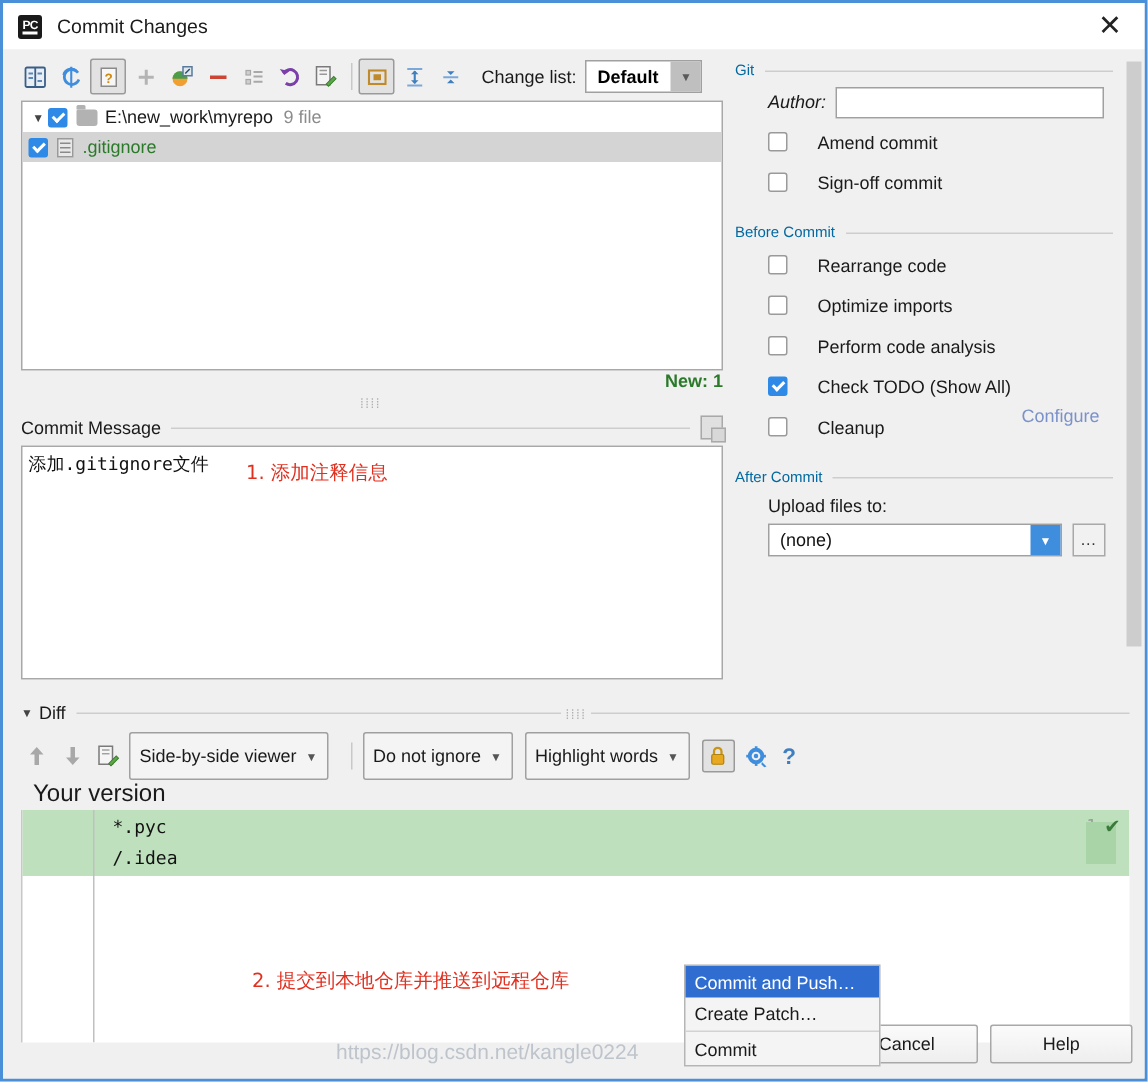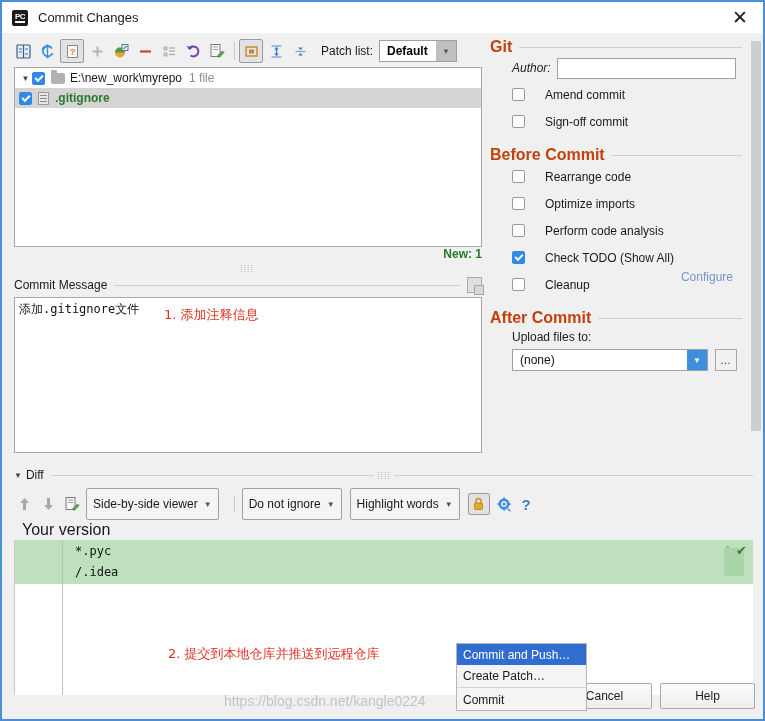--- a/index.html
+++ b/index.html
@@ -61,21 +61,21 @@
     width:20px;height:20px;background:#bfbfbf;display:flex;align-items:center;
     justify-content:center;color:#5a5a5a;font-size:8px;
   }
 
   
   .filetree{
     position:absolute;top:34px;left:12px;width:468px;height:180px;
     background:#fff;border:1px solid #a8a8a8;box-sizing:border-box;overflow:hidden;
   }
   .tree-row{height:20px;display:flex;align-items:center;padding-left:4px;font-size:12px;}
-  .tree-row.child{background:#d4d4d4;font-weight:bold;}
+  .tree-row.child{background:#d4d4d4;}
   .tri{width:13px;color:#444;font-size:8px;display:flex;align-items:center;justify-content:center;}
   .cb{
     width:13px;height:13px;flex:0 0 13px;box-sizing:border-box;
     border:1px solid #9a9a9a;background:#fff;border-radius:2px;
     display:inline-flex;align-items:center;justify-content:center;
   }
   .cb.on{background:#2e8ae6;border-color:#2e8ae6;}
   .cb.on::after{
     content:"";width:6px;height:3px;border-left:2px solid #fff;border-bottom:2px solid #fff;
     transform:rotate(-45deg);position:relative;top:-1px;
@@ -135,21 +135,21 @@
     position:absolute;color:#e03020;font-size:13px;white-space:nowrap;
     font-family:"DejaVu Sans","Liberation Sans",sans-serif;
   }
 
   
   .rightpanel{
     position:absolute;top:4px;left:488px;width:258px;bottom:286px;overflow:hidden;
   }
   .group{position:relative;margin-top:2px;}
   .group-head{display:flex;align-items:center;height:16px;}
-  .group-head .lbl{font-size:16px;color:#c2410c;white-space:nowrap;font-weight:bold;}
+  .group-head .lbl{font-size:10px;color:#0369a1;white-space:nowrap;}
   .group-head .ln{flex:1;height:1px;background:#cdcdcd;margin-left:7px;margin-right:6px;}
   .row{display:flex;align-items:center;height:26px;padding-left:22px;}
   .row .rlbl{font-size:12px;color:#1a1a1a;white-space:nowrap;margin-right:6px;font-style:italic;}
   .textfield{
     flex:1;height:21px;background:#fff;border:1px solid #a0a0a0;box-sizing:border-box;
     margin-right:12px;
   }
   .chkrow{display:flex;align-items:center;height:27px;padding-left:22px;}
   .chkrow .cl{font-size:12px;color:#1a1a1a;margin-left:20px;white-space:nowrap;}
   .configure{color:#7b92c9;font-size:12px;margin-left:7px;margin-top:38px;}
@@ -357,35 +357,35 @@
         </svg>
       </div>
       <div class="tb-btn">
         <svg width="15" height="15" viewBox="0 0 15 15">
           <line x1="2.5" y1="7.5" x2="12.5" y2="7.5" stroke="#7aa8d8" stroke-width="1.4"></line>
           <path d="M5 3.5 L7.5 6 L10 3.5 Z" fill="#3f7fbf"></path>
           <path d="M5 11.5 L7.5 9 L10 11.5 Z" fill="#3f7fbf"></path>
         </svg>
       </div>
       <div class="tb-label">
-        <span>Patch list:</span>
+        <span>Change list:</span>
       </div>
       <div class="combo">
         <div class="val">Default</div>
         <div class="arrow">▼</div>
       </div>
     </div>
 
     <div class="filetree">
       <div class="tree-row">
         <span class="tri">▼</span>
         <span class="cb on"></span>
         <span class="folder-ico"></span>
         <span class="tree-path">E:\new_work\myrepo</span>
-        <span class="tree-count">1 file</span>
+        <span class="tree-count">9 file</span>
       </div>
       <div class="tree-row child">
         <span class="cb on"></span>
         <span class="file-ico"></span>
         <span class="tree-file">.gitignore</span>
       </div>
     </div>
     <div class="new-count">New: 1</div>
 
     <div class="dots" style="top:231px;left:238px;">⁞⁞⁞⁞</div>

